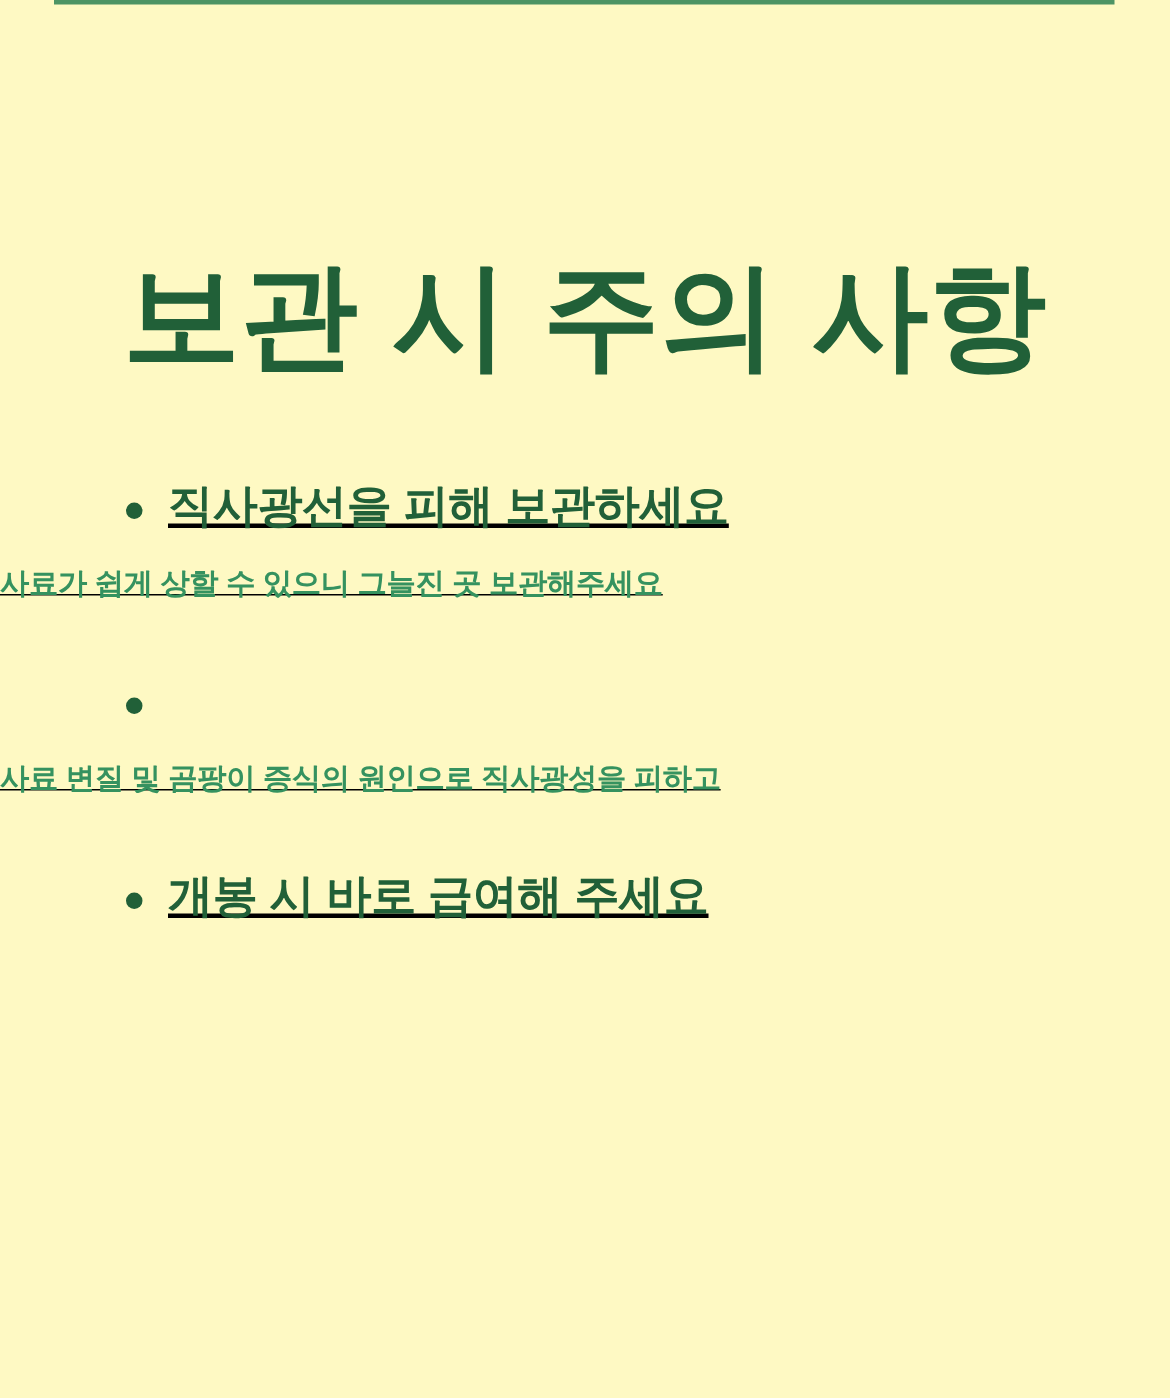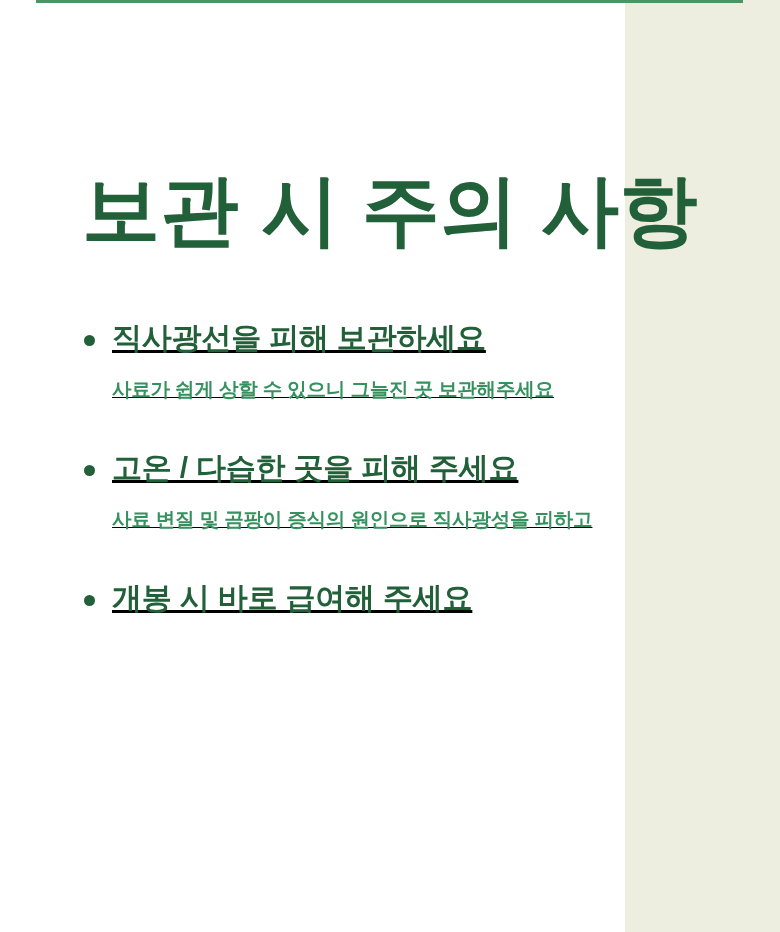--- a/index.html
+++ b/index.html
@@ -9,23 +9,23 @@
   body {
     width: 780px;
     height: 932px;
     background: #edeee0;
     font-family: "Liberation Sans", "DejaVu Sans", sans-serif;
     overflow: hidden;
     position: relative;
   }
   .page {
     position: relative;
-    width: 625px;
+    width: 780px;
     height: 932px;
-    background: #ffffff;
+    background: #fef9c3;
     box-sizing: border-box;
   }
   .top-rule-wrap {
     position: absolute;
     top: 0;
     left: 0;
     width: 780px;
     height: 4px;
   }
   .top-rule {
@@ -86,21 +86,20 @@
     display: block;
     font-size: 30px;
     font-weight: 700;
     line-height: 40px;
     color: #216038;
     letter-spacing: -0.2px;
     white-space: nowrap;
   }
   .notice-desc {
     margin: 16px 0 0 0;
-    padding-left: 112px;
   }
   .desc-line {
     display: block;
     font-size: 19.5px;
     font-weight: 700;
     line-height: 30px;
     color: #35925f;
     letter-spacing: -0.2px;
     white-space: nowrap;
   }
@@ -124,21 +123,20 @@
         <span class="notice-heading">직사광선을 피해 보관하세요</span>
       </div>
       <div class="notice-desc">
         <span class="desc-line">사료가 쉽게 상할 수 있으니 그늘진 곳 보관해주세요</span>
       </div>
     </li>
 
     <li class="notice-item">
       <div class="notice-heading-row">
         <span class="bullet-dot"></span>
-        <span class="notice-heading">고온 / 다습한 곳을 피해 주세요</span>
       </div>
       <div class="notice-desc">
         <span class="desc-line">사료 변질 및 곰팡이 증식의 원인으로 직사광성을 피하고</span>
       </div>
     </li>
 
     <li class="notice-item">
       <div class="notice-heading-row">
         <span class="bullet-dot"></span>
         <span class="notice-heading">개봉 시 바로 급여해 주세요</span>

